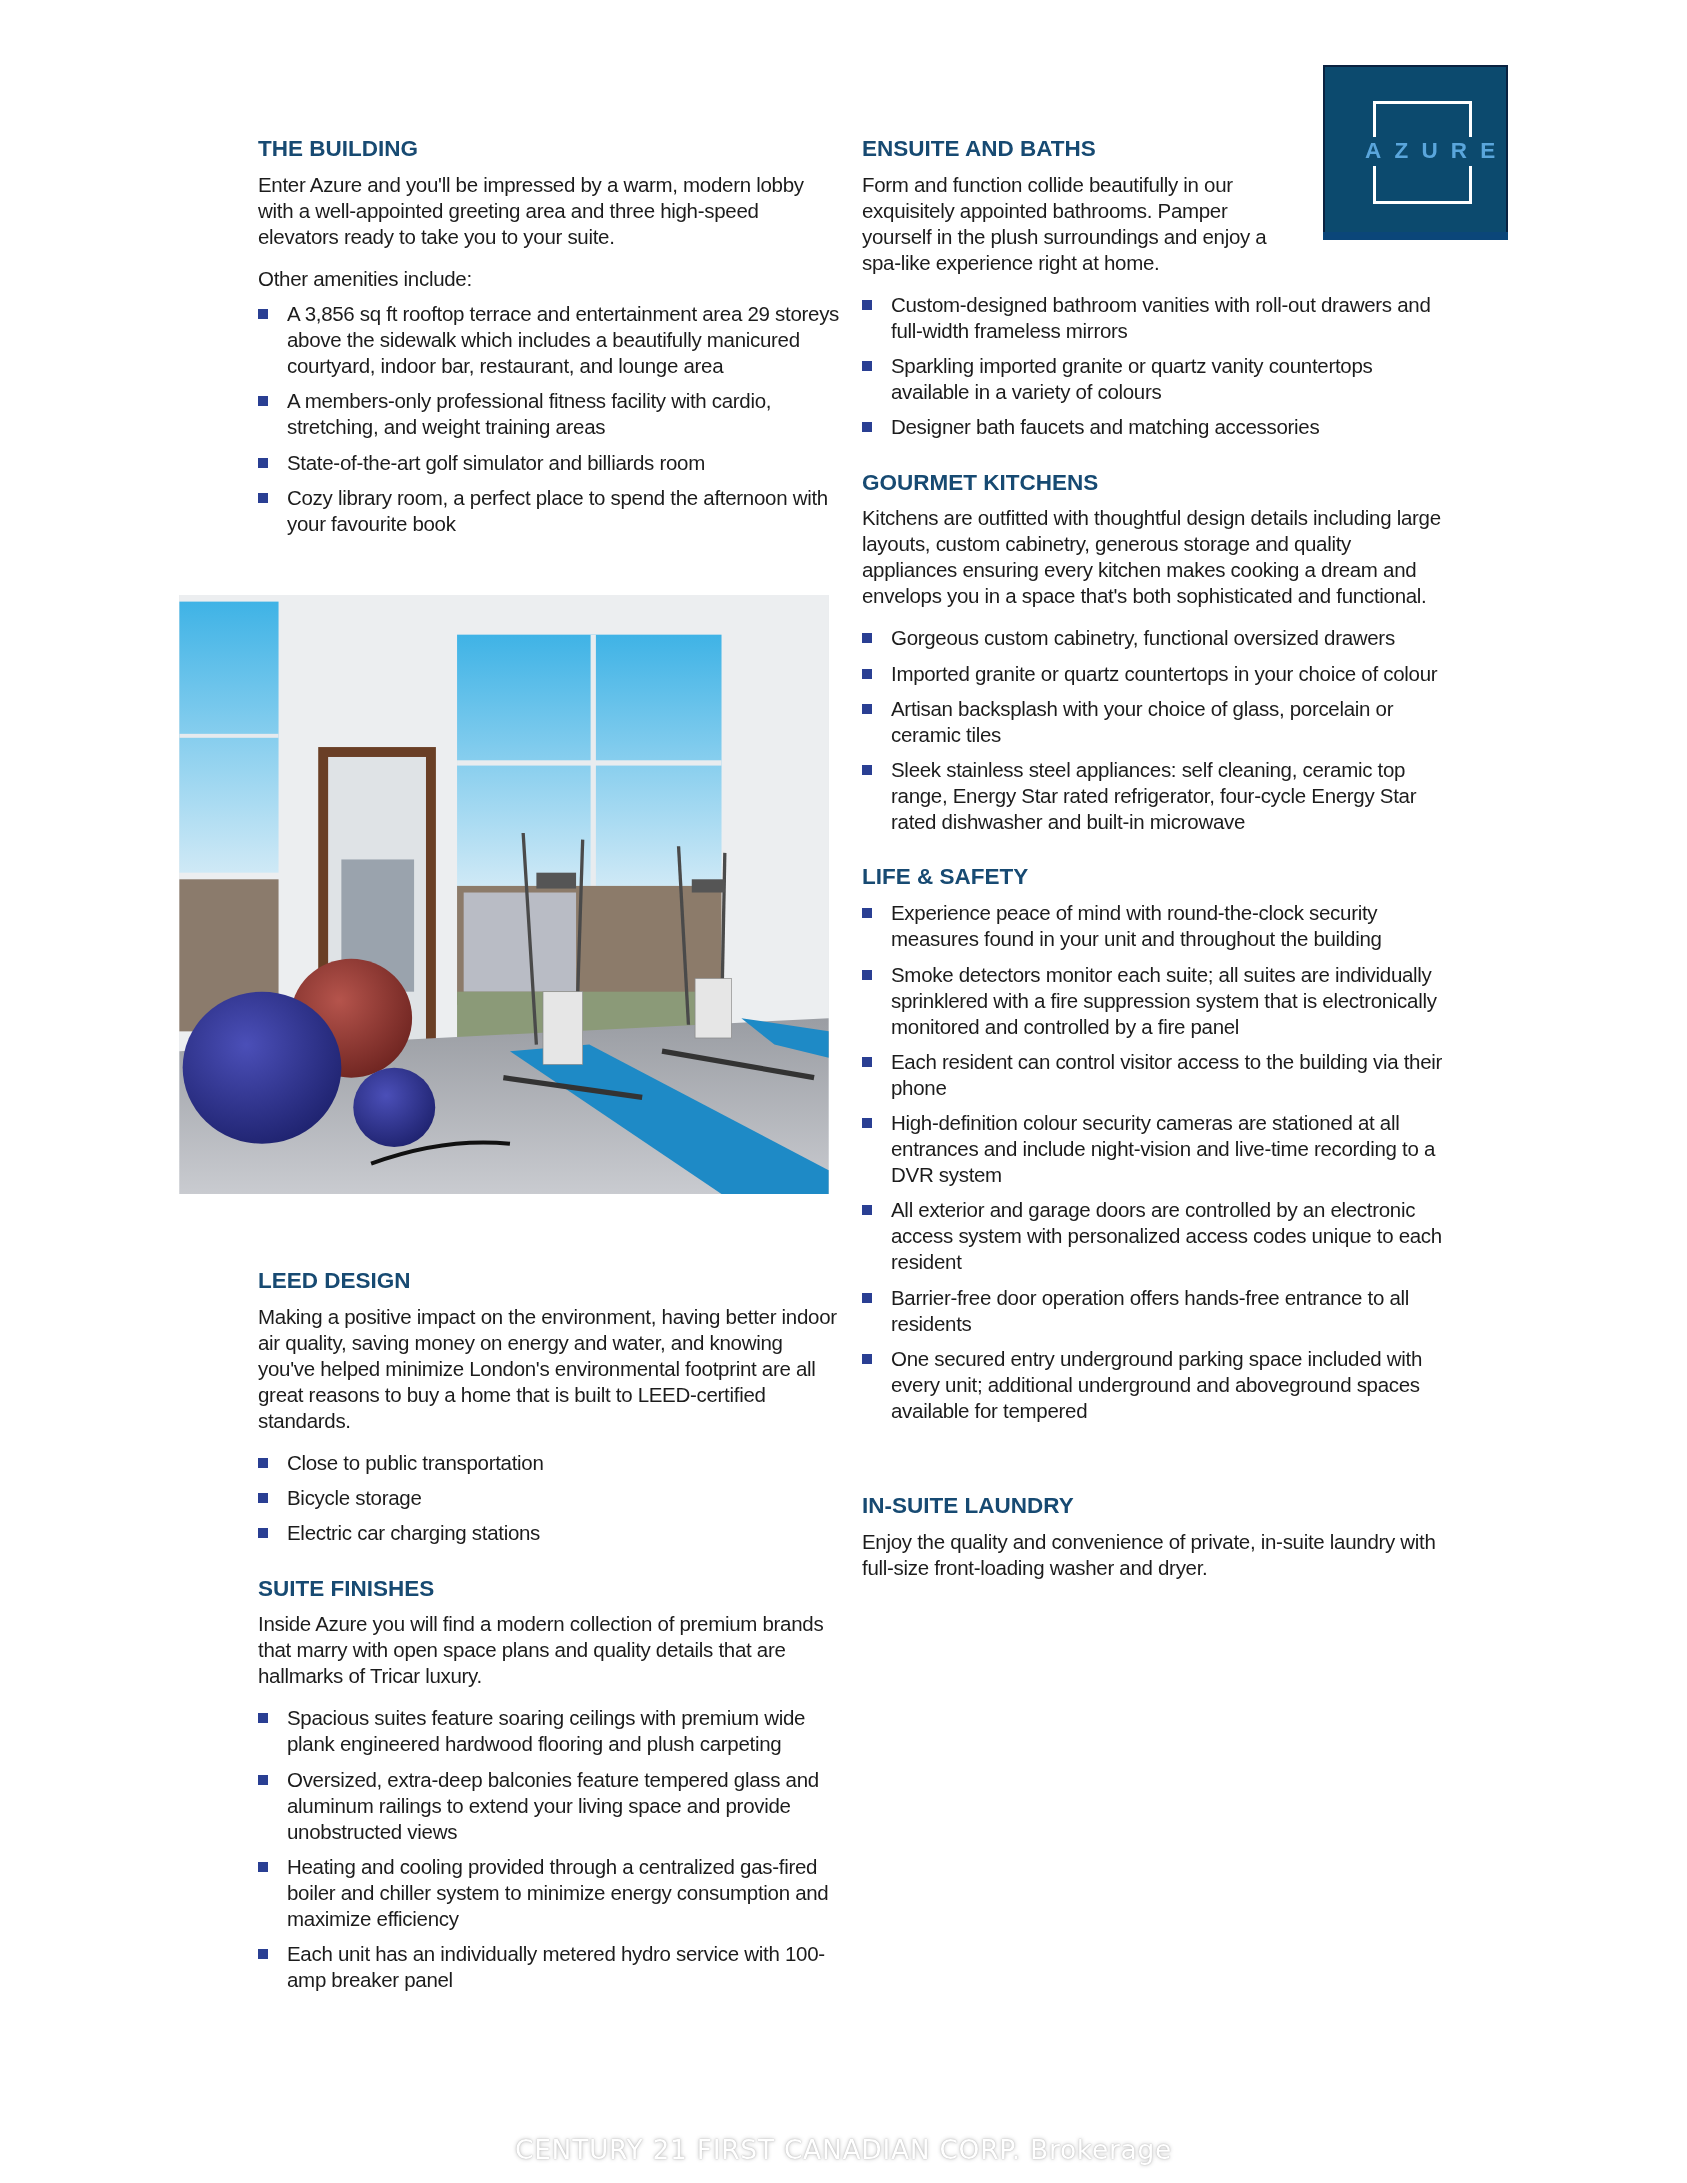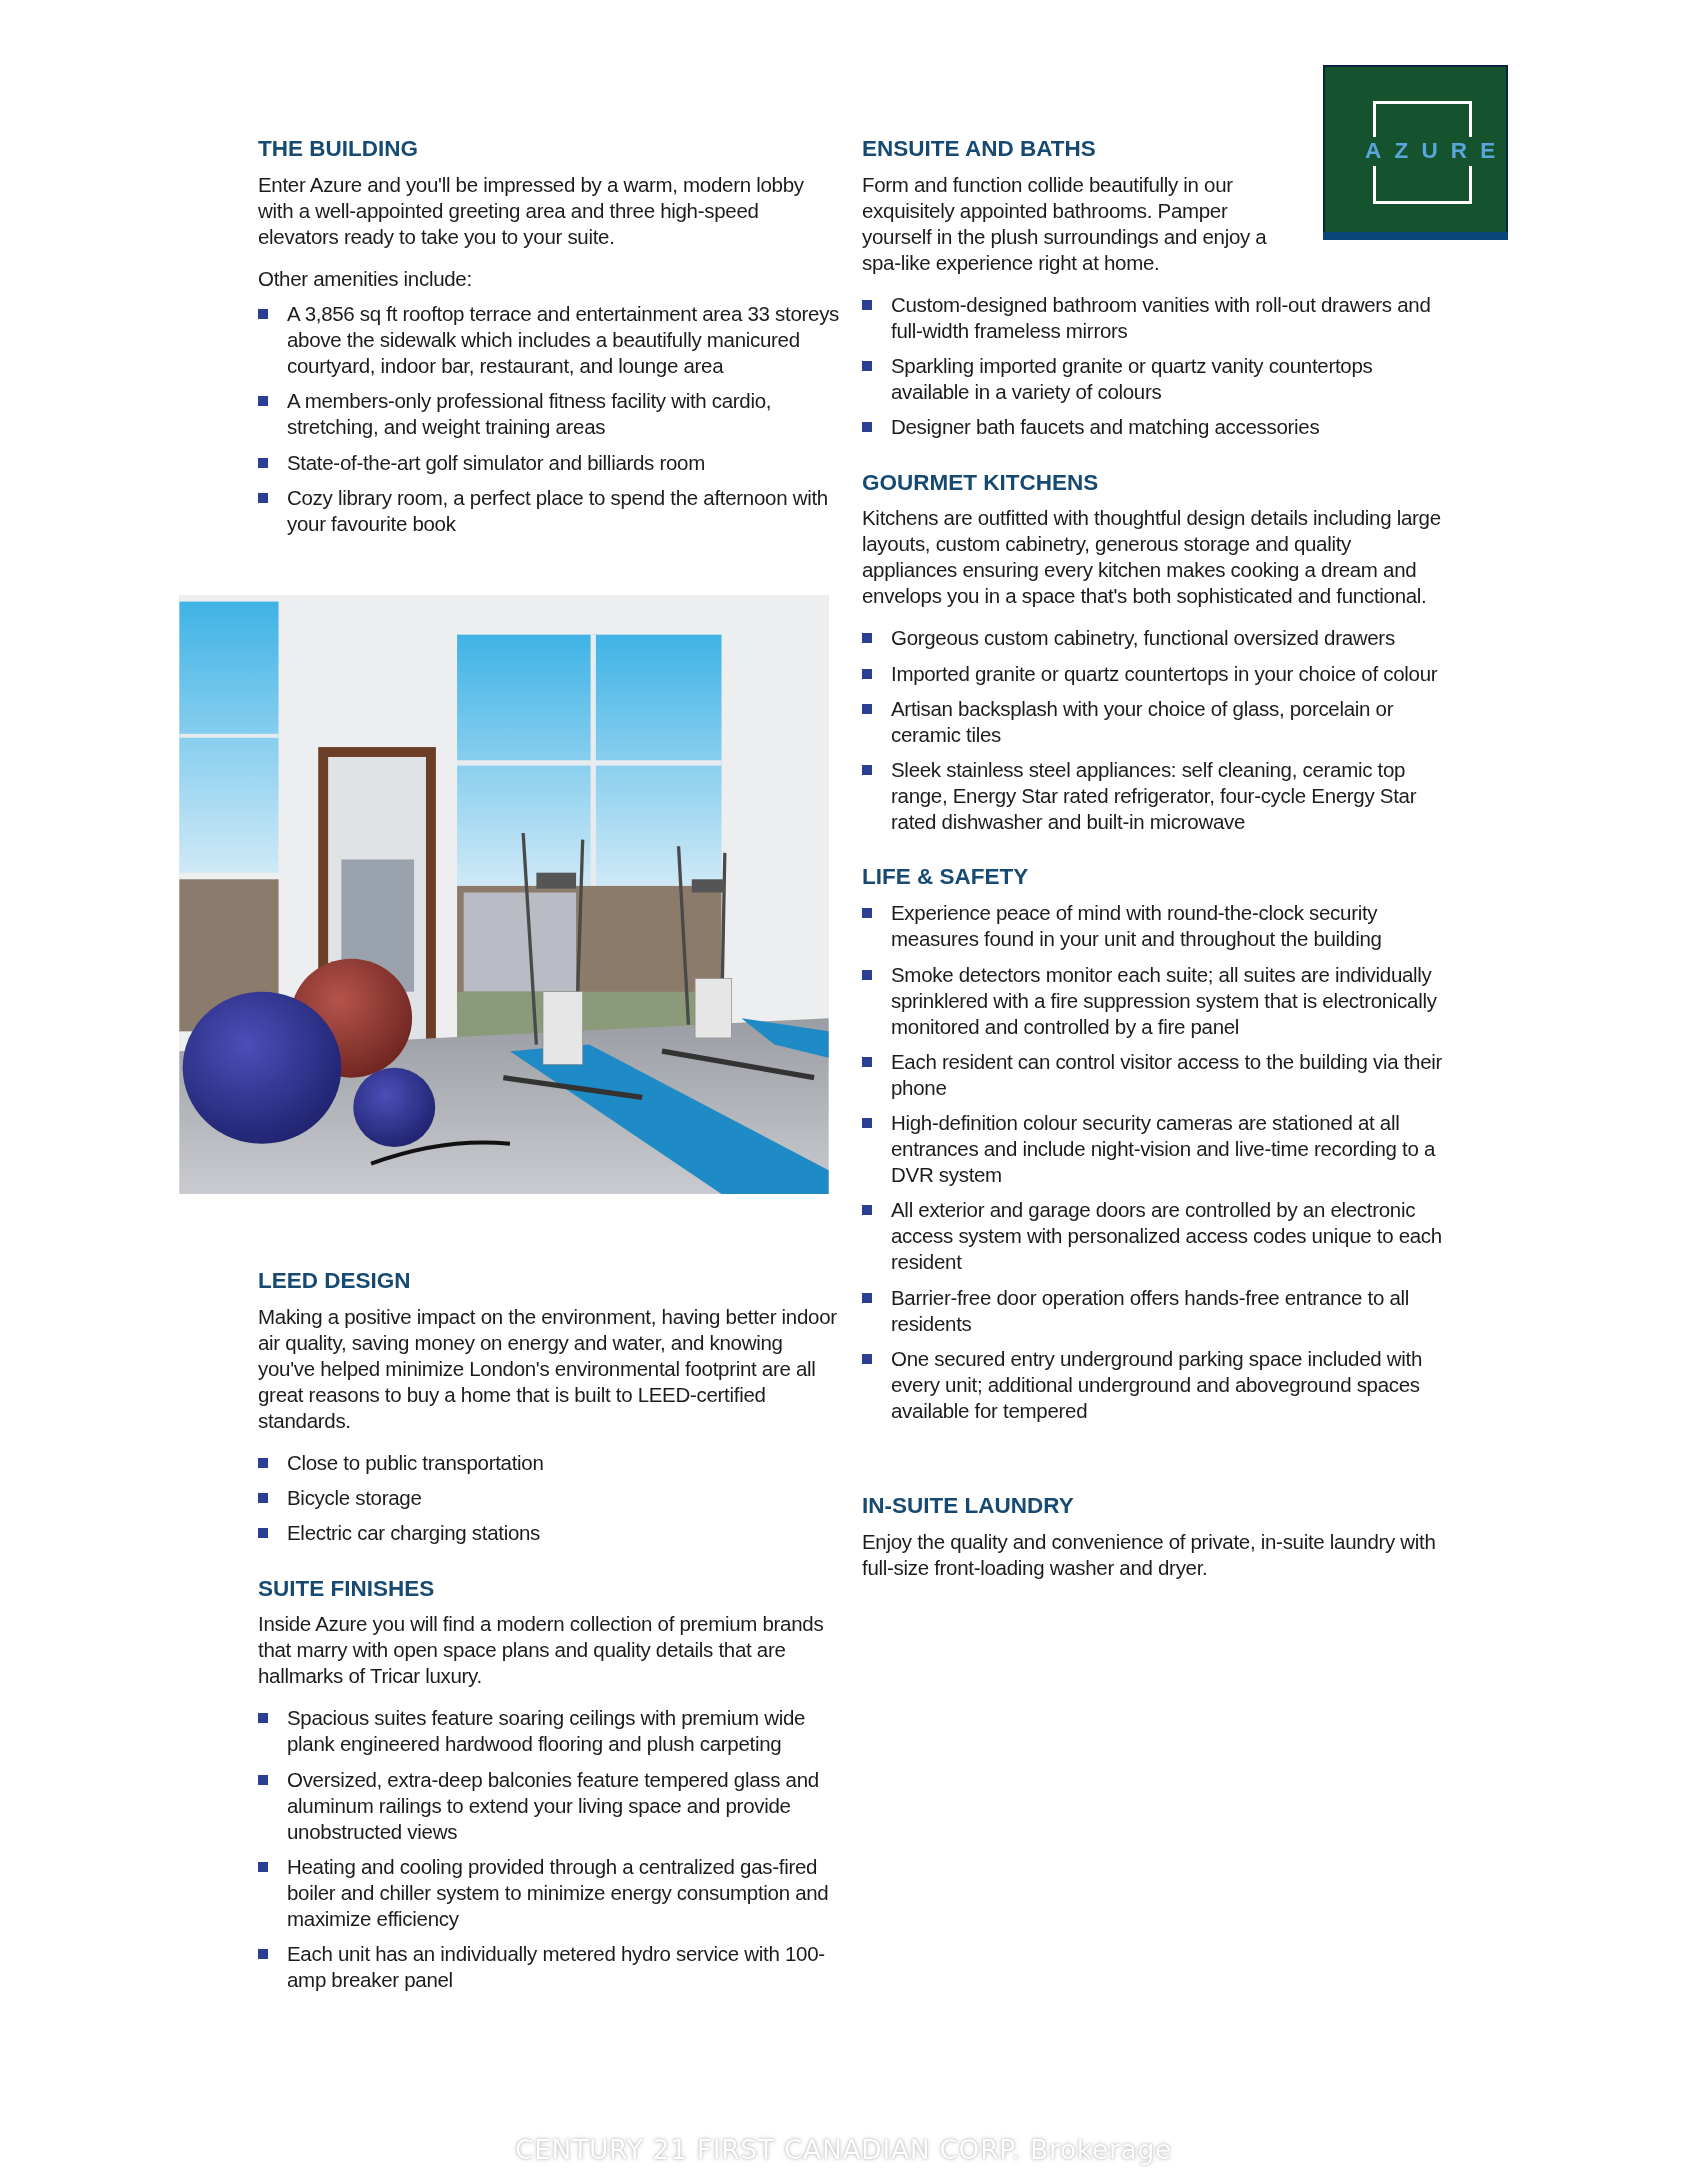--- a/index.html
+++ b/index.html
@@ -38,21 +38,21 @@
     position: absolute; left: 0; top: 8px;
     width: 10px; height: 10px; background: #2a3f93;
   }
   .gap-s { height: 6.6px; }
   .gap-m { height: 20px; }
   .gap-l { height: 40px; }
 
   
   .logo {
     position: absolute; left: 1323px; top: 65px; width: 185px; height: 172px;
-    background: #14532d; border: 2px solid #0a2240; border-bottom: 4px solid #0a2240; box-sizing: border-box;
+    background: #0c4a6e; border: 2px solid #0a2240; border-bottom: 4px solid #0a2240; box-sizing: border-box;
   }
   .logo-strip { position: absolute; left: 1323px; top: 232px; width: 185px; height: 8px; background: #0b4679; }
   .logo-frame-top, .logo-frame-bot { position: absolute; left: 48px; width: 99px; border: 3.3px solid #ffffff; box-sizing: border-box; }
   .logo-frame-top { top: 34px; height: 36px; border-bottom: none; }
   .logo-frame-bot { top: 99px; height: 38px; border-top: none; }
   .logo-text {
     position: absolute; left: 40px; top: 71px; width: 119px; text-align: center;
     color: #5aa6dc; font-size: 22.5px; letter-spacing: 13.2px; font-weight: bold;
     font-family: "Liberation Sans", sans-serif; line-height: 26.5px;
   }
@@ -77,21 +77,21 @@
 </div>
 <div class="logo-strip"></div>
 
 <div class="col col-left">
   <section>
     <h2 class="section-heading">THE BUILDING</h2>
     <p class="body-text">Enter Azure and you'll be impressed by a warm, modern lobby with a well-appointed greeting area and three high-speed elevators ready to take you to your suite.</p>
     <div class="gap-s"></div>
     <p class="body-text">Other amenities include:</p>
     <ul class="bullets">
-      <li><span class="sq"></span><span>A 3,856 sq ft rooftop terrace and entertainment area 33 storeys above the sidewalk which includes a beautifully manicured courtyard, indoor bar, restaurant, and lounge area</span></li>
+      <li><span class="sq"></span><span>A 3,856 sq ft rooftop terrace and entertainment area 29 storeys above the sidewalk which includes a beautifully manicured courtyard, indoor bar, restaurant, and lounge area</span></li>
       <li><span class="sq"></span><span>A members-only professional fitness facility with cardio, stretching, and weight training areas</span></li>
       <li><span class="sq"></span><span>State-of-the-art golf simulator and billiards room</span></li>
       <li><span class="sq"></span><span>Cozy library room, a perfect place to spend the afternoon with your favourite book</span></li>
     </ul>
   </section>
 </div>
 
 <div class="photo">
   <svg width="650" height="599" viewBox="0 0 982 906">
     <defs>

